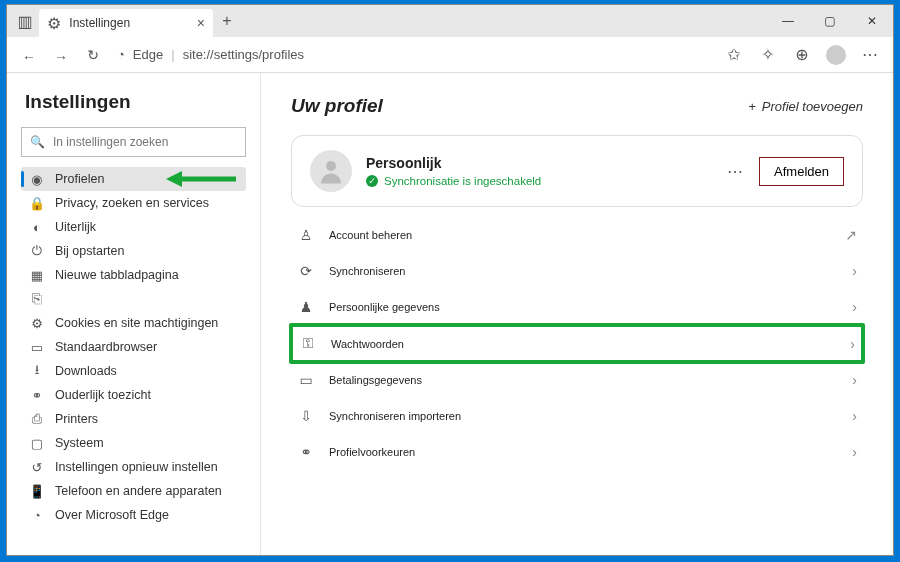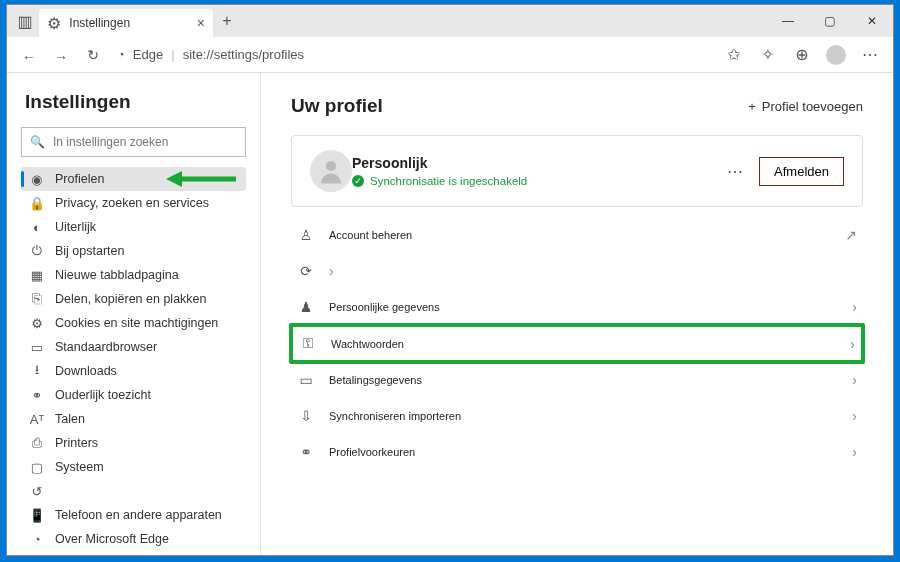--- a/index.html
+++ b/index.html
@@ -25,24 +25,24 @@
 .sidebar { width: 254px; border-right: 1px solid #e5e5e5; padding: 18px 14px 0 14px; overflow-y:auto; }
 .side-title { font-size: 19px; font-weight: 600; color:#222; margin-bottom: 14px; padding-left: 4px; }
 .search { border:1px solid #bbb; height:30px; display:flex; align-items:center; padding:0 8px; gap:8px; margin-bottom:10px; }
 .search input { border:none; outline:none; flex:1; font-size:12px; color:#0369a1; background:transparent; }
 .side-item { position:relative; height:24px; display:flex; align-items:center; gap:10px; padding:0 8px; font-size:12.5px; color:#333; border-radius:3px; margin-bottom:0px; cursor:pointer; }
 .side-item .icon { width:16px; text-align:center; color:#555; font-size:13px; }
 .side-item.active { background:#e4e4e4; }
 .side-item.active::before { content:""; position:absolute; left:0; top:4px; bottom:4px; width:3px; background:#0078d4; border-radius:2px; }
 .arrow-annot { position:absolute; right:10px; }
 .main { flex:1; padding: 22px 30px; overflow-y:auto; }
-.main-head { display:flex; align-items:center; margin-bottom: 18px; }
+.main-head { display:flex; align-items:center; margin-bottom: 18px; font-style: italic; }
 .main-title { font-size: 19px; font-weight:600; color:#222; }
 .add-profile { margin-left:auto; display:flex; align-items:center; gap:6px; font-size:13px; color:#333; }
-.profile-card { border:1px solid #ddd; border-radius:4px; padding: 14px 18px; display:flex; align-items:center; margin-bottom: 10px; }
+.profile-card { border:1px solid #ddd; border-radius:12px; padding: 14px 18px; display:flex; align-items:center; gap:14px; margin-bottom: 10px; }
 .avatar-big { width:42px; height:42px; border-radius:50%; background:#e2e2e2; display:flex; align-items:center; justify-content:center; }
 .avatar-big svg { width:30px; height:30px; }
 .profile-info { flex:1; }
 .profile-name { font-size:14px; font-weight:600; color:#222; margin-bottom:4px; }
 .sync-line { display:flex; align-items:center; gap:6px; font-size:11.5px; color:#169c3e; }
 .sync-dot { width:12px; height:12px; border-radius:50%; background:#169c3e; color:#fff; font-size:9px; display:flex; align-items:center; justify-content:center; }
 .profile-actions { display:flex; align-items:center; gap:14px; }
 .dots { color:#555; letter-spacing:2px; }
 .signout-btn { border:1px solid #7f1d1d; padding:6px 14px; font-size:13px; background:#fff; }
 .menu-row { display:flex; align-items:center; gap:14px; padding: 10px 6px; font-size:13px; color:#222; cursor:pointer; }
@@ -121,52 +121,48 @@
       <div class="side-item">
           <span class="icon">⏻</span>
           <span>Bij opstarten</span>
         </div>
       <div class="side-item">
           <span class="icon">▦</span>
           <span>Nieuwe tabbladpagina</span>
         </div>
       <div class="side-item">
           <span class="icon">⎘</span>
-          <span>Delen, kopiëren en plakken</span>
         </div>
       <div class="side-item">
           <span class="icon">⚙</span>
           <span>Cookies en site machtigingen</span>
         </div>
       <div class="side-item">
           <span class="icon">▭</span>
           <span>Standaardbrowser</span>
         </div>
       <div class="side-item">
           <span class="icon">⭳</span>
           <span>Downloads</span>
         </div>
       <div class="side-item">
           <span class="icon">⚭</span>
           <span>Ouderlijk toezicht</span>
         </div>
       <div class="side-item">
-          <span class="icon">Aᵀ</span>
-          <span>Talen</span>
-        </div>
-      <div class="side-item">
           <span class="icon">⎙</span>
           <span>Printers</span>
         </div>
       <div class="side-item">
           <span class="icon">▢</span>
           <span>Systeem</span>
         </div>
       <div class="side-item">
           <span class="icon">↺</span>
+          <span>Instellingen opnieuw instellen</span>
         </div>
       <div class="side-item">
           <span class="icon">📱</span>
           <span>Telefoon en andere apparaten</span>
         </div>
       <div class="side-item">
           <span class="icon">◔</span>
           <span>Over Microsoft Edge</span>
         </div>
     </div>
@@ -200,20 +196,21 @@
         </div>
       </div>
 
       <div class="menu-row">
         <span class="mi">♙</span>
         <span class="label">Account beheren</span>
         <span class="trail">↗</span>
       </div>
       <div class="menu-row">
         <span class="mi">⟳</span>
+        <span class="label">Synchroniseren</span>
         <span class="trail">›</span>
       </div>
       <div class="menu-row">
         <span class="mi">♟</span>
         <span class="label">Persoonlijke gegevens</span>
         <span class="trail">›</span>
       </div>
       <div class="hl-box">
         <div class="menu-row">
           <span class="mi">⚿</span>

